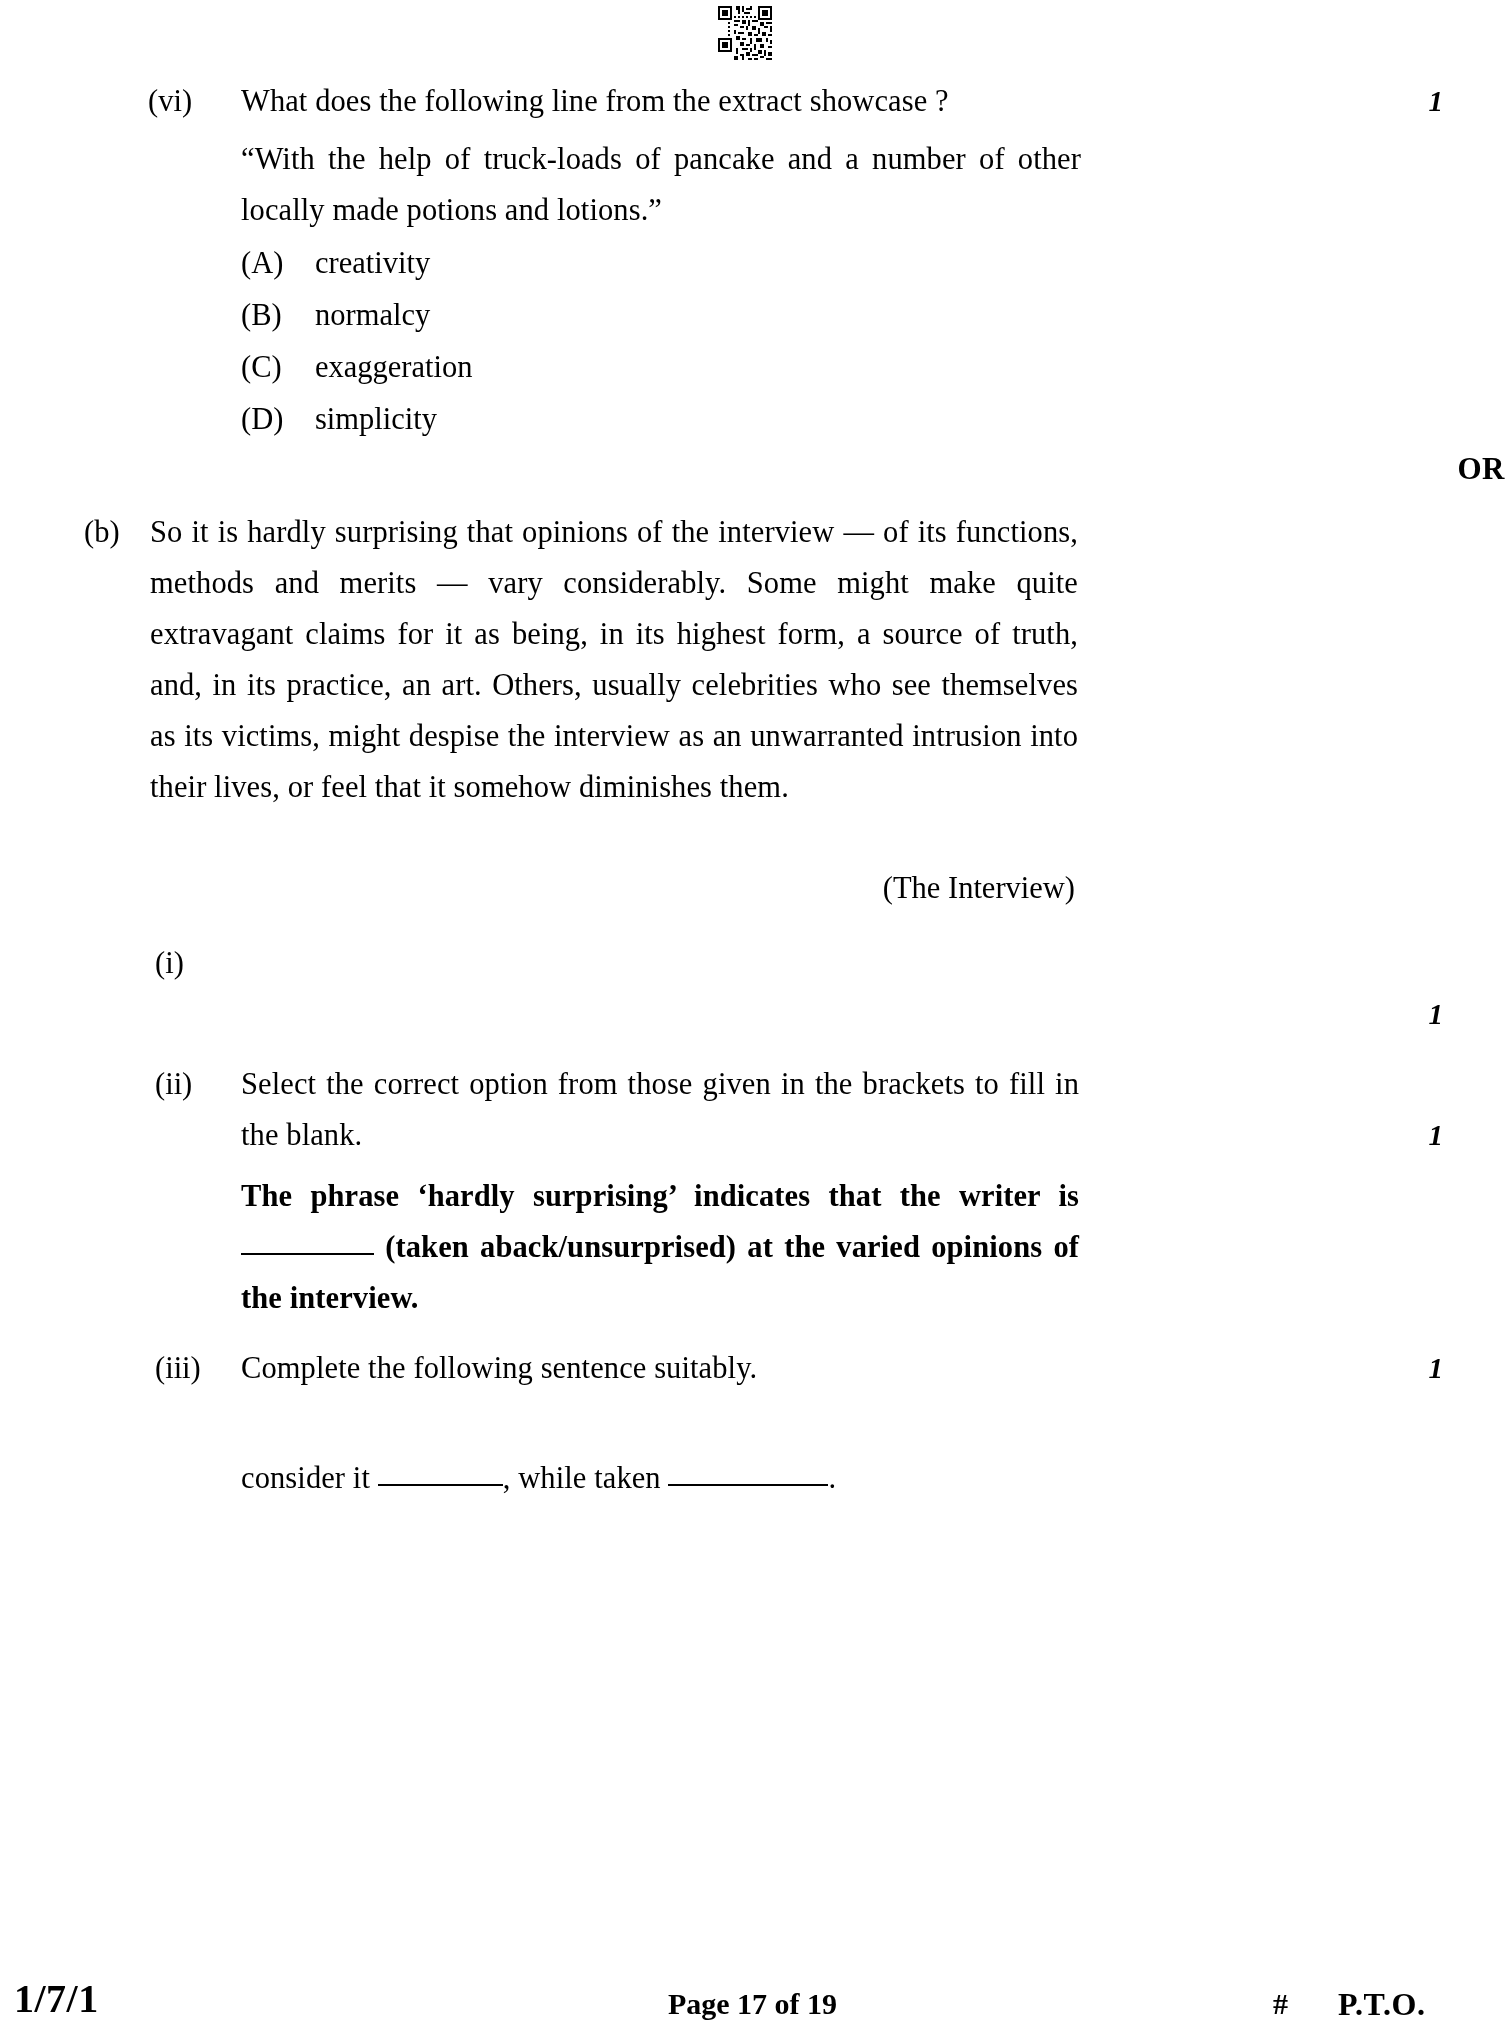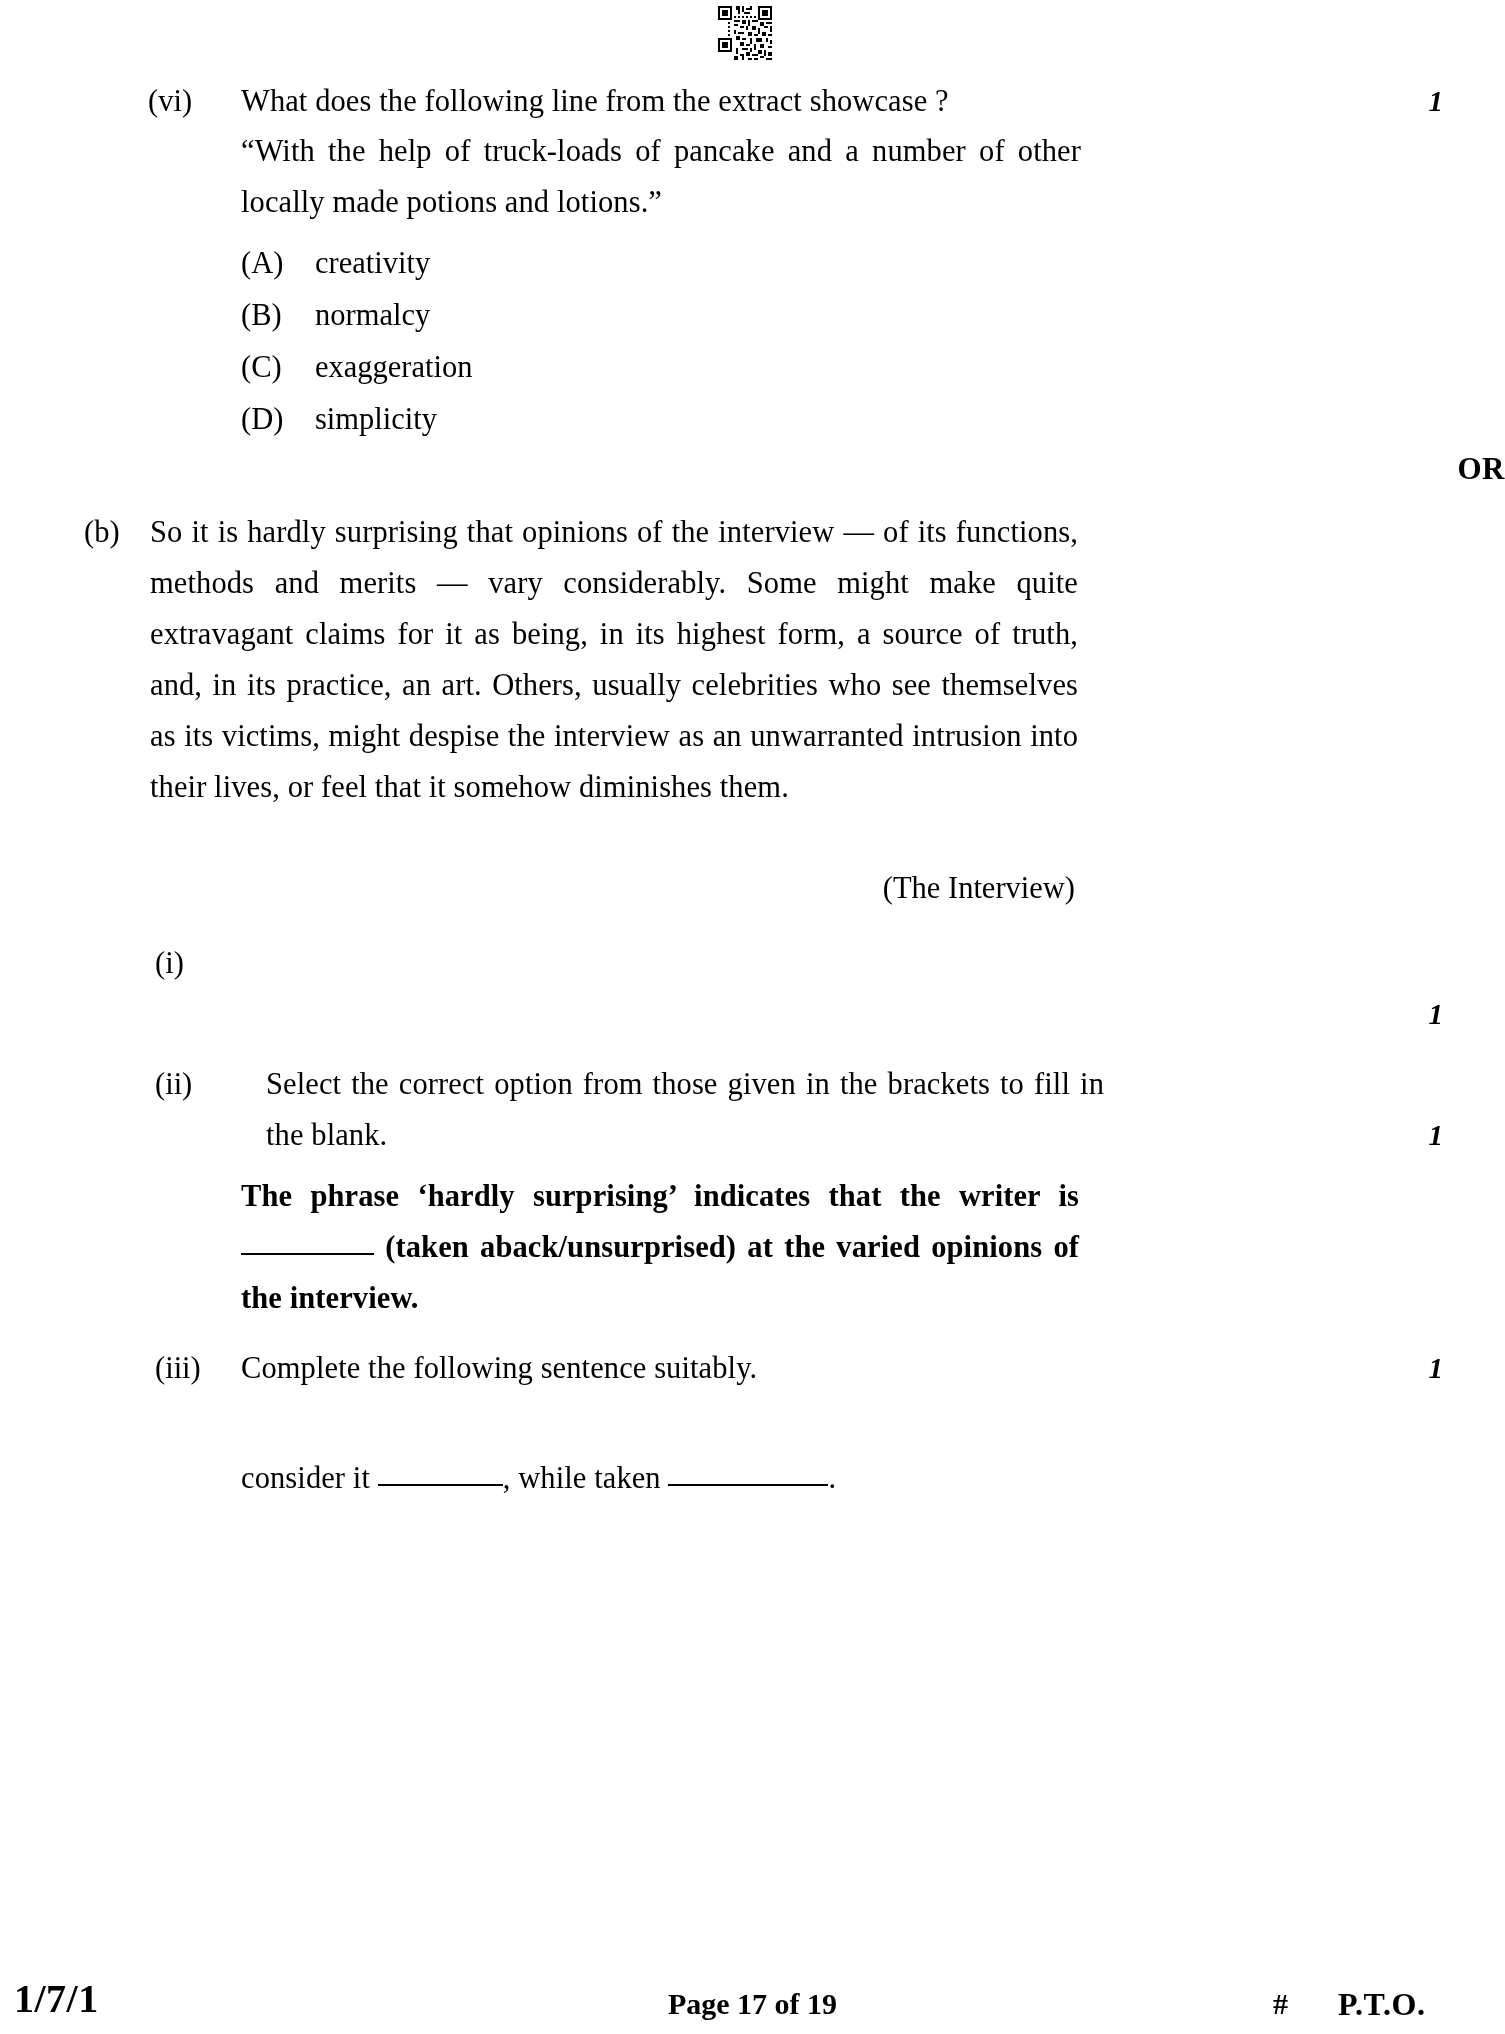--- a/index.html
+++ b/index.html
@@ -234,21 +234,21 @@
       </g>
     </svg>
   </div>
 
   <div class="marker" style="left:148px; top:76px;">(vi)</div>
 
   <div class="block nojust" style="left:241px; top:76px; width:880px;">What does the following line from the extract showcase ?</div>
 
   <div class="mark" style="left:1383px; top:76px;">1</div>
 
-  <div class="block" style="left:241px; top:126px; width:840px;">“With the help of truck-loads of pancake and a number of other locally made potions and lotions.”</div>
+  <div class="block" style="left:241px; top:134px; width:840px;">“With the help of truck-loads of pancake and a number of other locally made potions and lotions.”</div>
 
   <div class="opt-letter" style="left:241px; top:238px;">(A)</div>
   <div class="opt-text" style="left:315px; top:238px;">creativity</div>
 
   <div class="opt-letter" style="left:241px; top:290px;">(B)</div>
   <div class="opt-text" style="left:315px; top:290px;">normalcy</div>
 
   <div class="opt-letter" style="left:241px; top:342px;">(C)</div>
   <div class="opt-text" style="left:315px; top:342px;">exaggeration</div>
 
@@ -260,21 +260,21 @@
   <div class="marker" style="left:84px; top:507px;">(b)</div>
 
   <div class="block" style="left:150px; top:507px; width:928px;">So it is hardly surprising that opinions of the interview — of its functions, methods and merits — vary considerably. Some might make quite extravagant claims for it as being, in its highest form, a source of truth, and, in its practice, an art. Others, usually celebrities who see themselves as its victims, might despise the interview as an unwarranted intrusion into their lives, or feel that it somehow diminishes them.</div>
 
   <div class="attrib" style="left:600px; top:866px; width:475px;">(The Interview)</div>
 
   <div class="marker" style="left:155px; top:938px;">(i)</div>
   <div class="mark" style="left:1383px; top:989px;">1</div>
 
   <div class="marker" style="left:155px; top:1059px;">(ii)</div>
-  <div class="block" style="left:241px; top:1059px; width:838px;margin-left:25px;">Select the correct option from those given in the brackets to fill in the blank.</div>
+  <div class="block" style="left:241px; top:1059px; width:838px;">Select the correct option from those given in the brackets to fill in the blank.</div>
   <div class="mark" style="left:1383px; top:1110px;">1</div>
 
   <div class="block bold" style="left:241px; top:1171px; width:838px;">
     <span>The phrase ‘hardly surprising’ indicates that the writer is</span>
     <span class="blank w1"></span>
     <span>(taken aback/unsurprised) at the varied opinions of the interview.</span>
   </div>
 
   <div class="marker" style="left:155px; top:1343px;">(iii)</div>
   <div class="block nojust" style="left:241px; top:1343px; width:838px;">Complete the following sentence suitably.</div>

